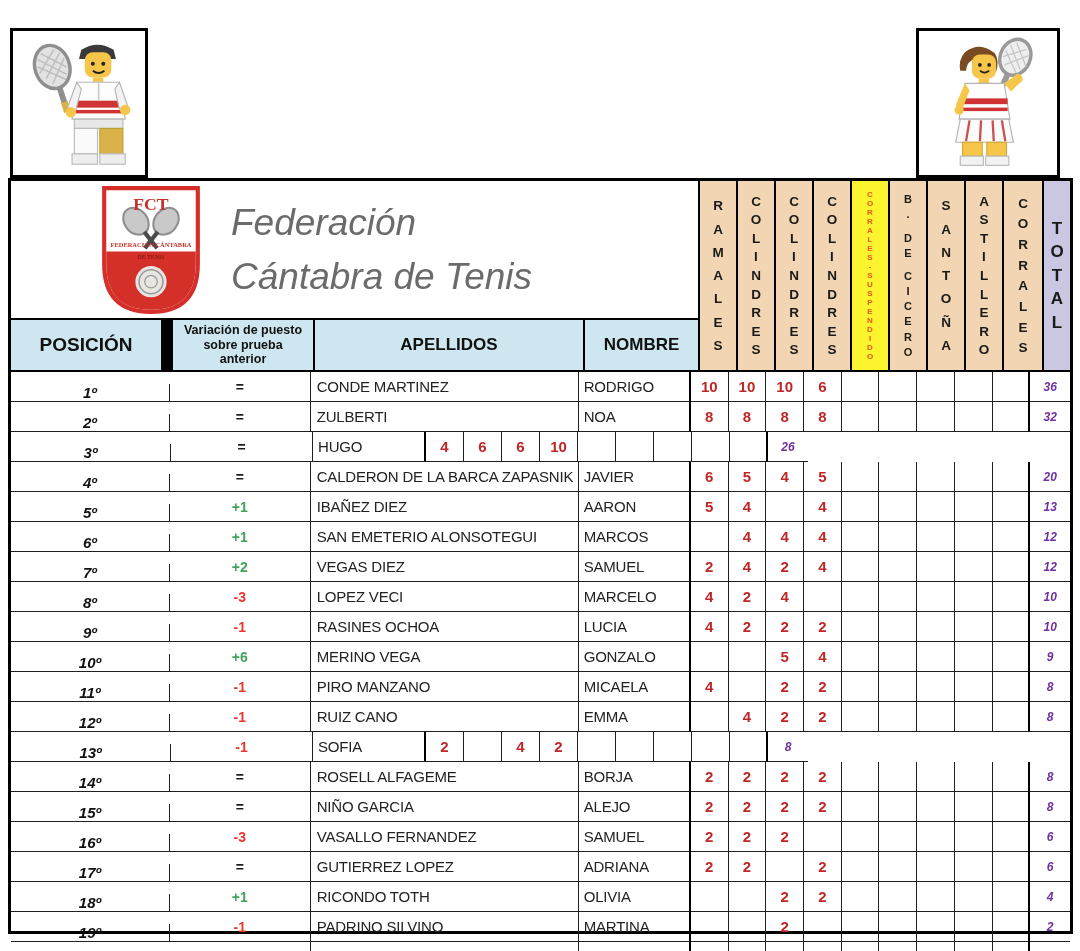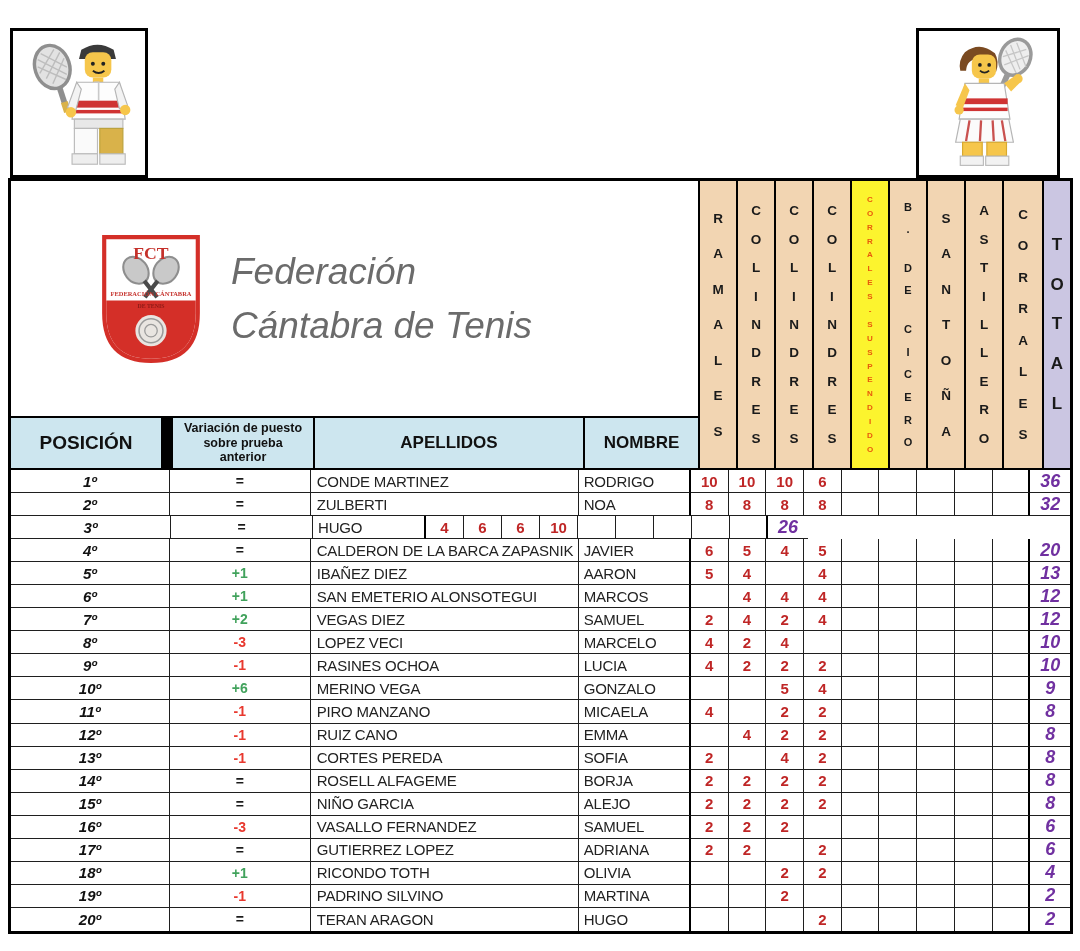--- a/index.html
+++ b/index.html
@@ -53,30 +53,30 @@
   .vtext.vmid { font-size:11px; }
   .vtext.vbig { font-size:17px; }
   .vtext .sp { height:5px; }
 
   #rows { flex:1; display:flex; flex-direction:column; }
   .trow { flex:1; display:flex; }
   .cell { border-right:1.5px solid #1f1f1f; border-bottom:1.5px solid #1f1f1f;
     display:flex; align-items:center; justify-content:center; font-size:15px; color:#222;
     overflow:hidden; white-space:nowrap; }
   .trow:last-child .cell { border-bottom:none; }
-  .c-pos { width:160px; font-weight:bold; font-style:italic; color:#111; }
+  .c-pos { width:160px; font-weight:bold; font-style:italic; color:#111;margin-top:12px; }
   .c-var { width:142px; font-weight:bold; font-size:14px; }
   .c-var.eq   { color:#1a1a1a; }
   .c-var.up   { color:#41a25c; }
   .c-var.down { color:#e8382e; }
   .c-ape { width:270px; justify-content:flex-start; padding-left:6px; letter-spacing:-0.2px; }
   .c-nom { width:113px; justify-content:flex-start; padding-left:5px; border-right:2.5px solid #000; letter-spacing:-0.2px;text-align:center; }
   .c-score { width:38px; font-weight:bold; color:#bf2626; }
   .c-score.lastev { border-right:2.5px solid #000; }
-  .c-total { width:40px; font-weight:bold; font-style:italic; color:#7030a0; font-size:18px; border-right:none; }
+  .c-total { width:40px; font-weight:bold; font-style:italic; color:#7030a0; font-size:12px; border-right:none; }
 </style>
 </head>
 <body>
 
 <div id="page">
 
   <div class="figbox" id="left-figbox">
     <svg width="116" height="134" viewBox="0 0 100 116">
       <g transform="rotate(-18 30 30)">
         <ellipse cx="28" cy="26" rx="15" ry="19" fill="#e2e2e2" stroke="#8f8f8f" stroke-width="3"></ellipse>
@@ -500,21 +500,20 @@
           <div class="cell c-score"></div>
           <div class="cell c-score"></div>
           <div class="cell c-score"></div>
           <div class="cell c-score"></div>
           <div class="cell c-score lastev"></div>
           <div class="cell c-total">8</div>
         </div>
         <div class="trow">
           <div class="cell c-pos">13º</div>
           <div class="cell c-var down">-1</div>
-          <div class="cell c-ape">CORTES PEREDA</div>
           <div class="cell c-nom">SOFIA</div>
           <div class="cell c-score">2</div>
           <div class="cell c-score"></div>
           <div class="cell c-score">4</div>
           <div class="cell c-score">2</div>
           <div class="cell c-score"></div>
           <div class="cell c-score"></div>
           <div class="cell c-score"></div>
           <div class="cell c-score"></div>
           <div class="cell c-score lastev"></div>

